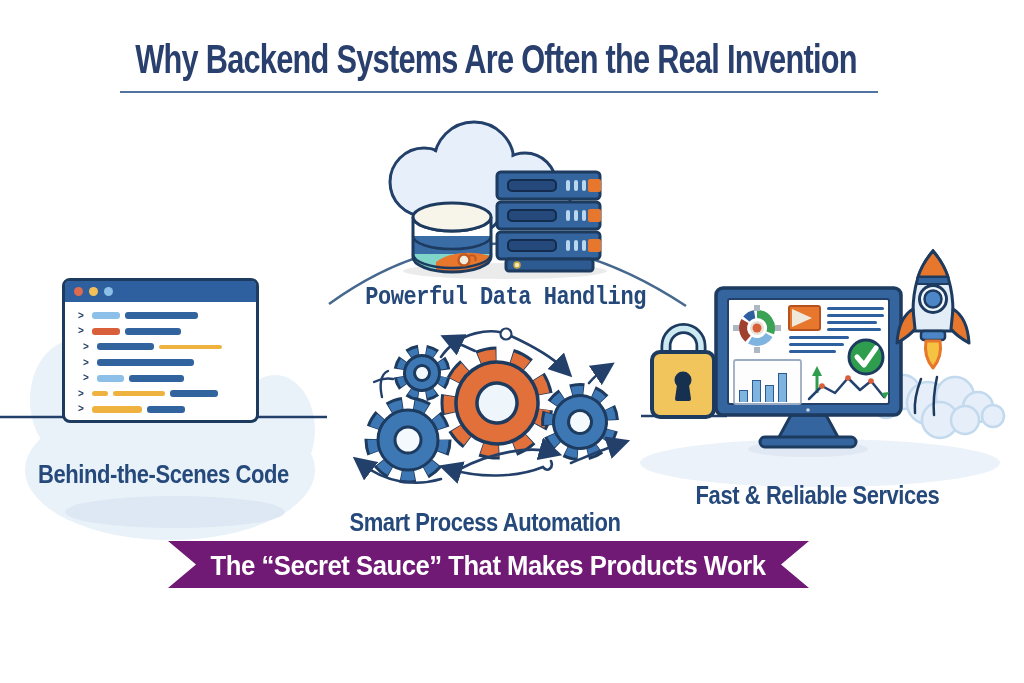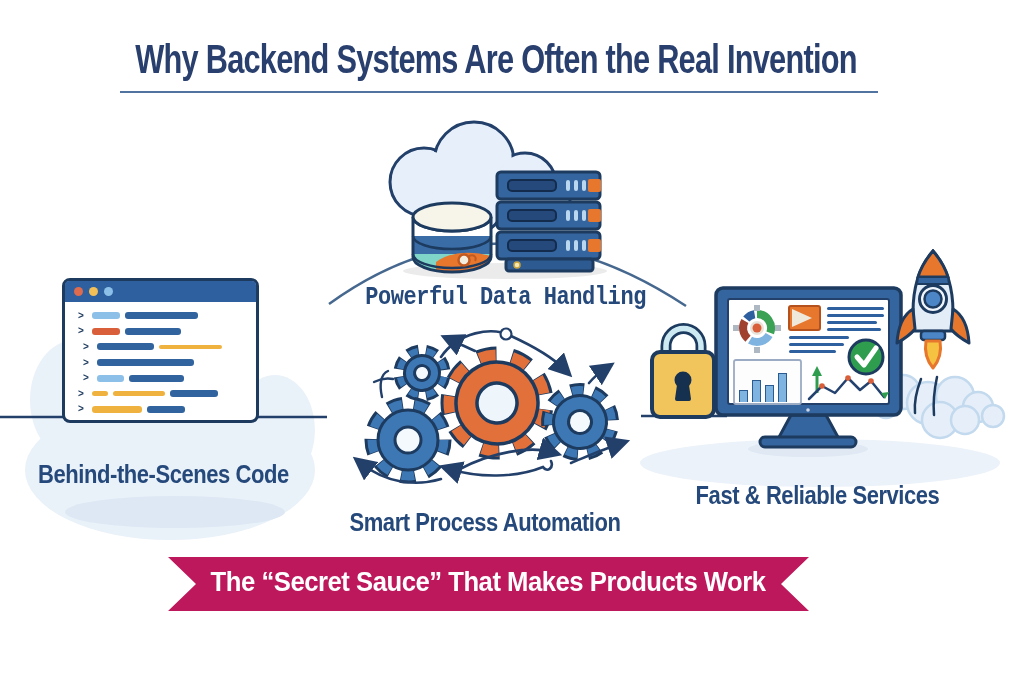--- a/index.html
+++ b/index.html
@@ -28,21 +28,21 @@
   .tl-dot{width:9px;height:9px;border-radius:50%;}
   #code-lines{padding:6px 8px 4px 13px;}
   .code-line{height:15.6px;display:flex;align-items:center;gap:5px;}
   .chev{width:9px;color:#1d3a5f;font-weight:700;font-size:10px;line-height:1;}
   .seg{border-radius:3px;}
   
   #mini-bar-chart{position:absolute;left:737px;top:362px;width:62px;height:40px;display:flex;
                   align-items:flex-end;gap:4px;padding:0 2px;}
   .bar{width:9px;background:#7fb3e0;border:1px solid #2a5a8f;border-bottom:none;box-sizing:border-box;}
   
-  #banner{position:absolute;left:168px;top:557px;width:641px;height:54px;background:#be185d;
+  #banner{position:absolute;left:168px;top:541px;width:641px;height:47px;background:#701a75;
           clip-path:polygon(0 0,100% 0,calc(100% - 28px) 50%,100% 100%,0 100%,28px 50%);
           text-align:center;}
   #banner span{display:inline-block;line-height:51px;font-size:27px;font-weight:700;color:#ffffff;
                letter-spacing:-0.5px;transform:scaleX(0.95);white-space:nowrap;}
 </style>
 </head>
 <body>
 
 <div id="canvas">
 

